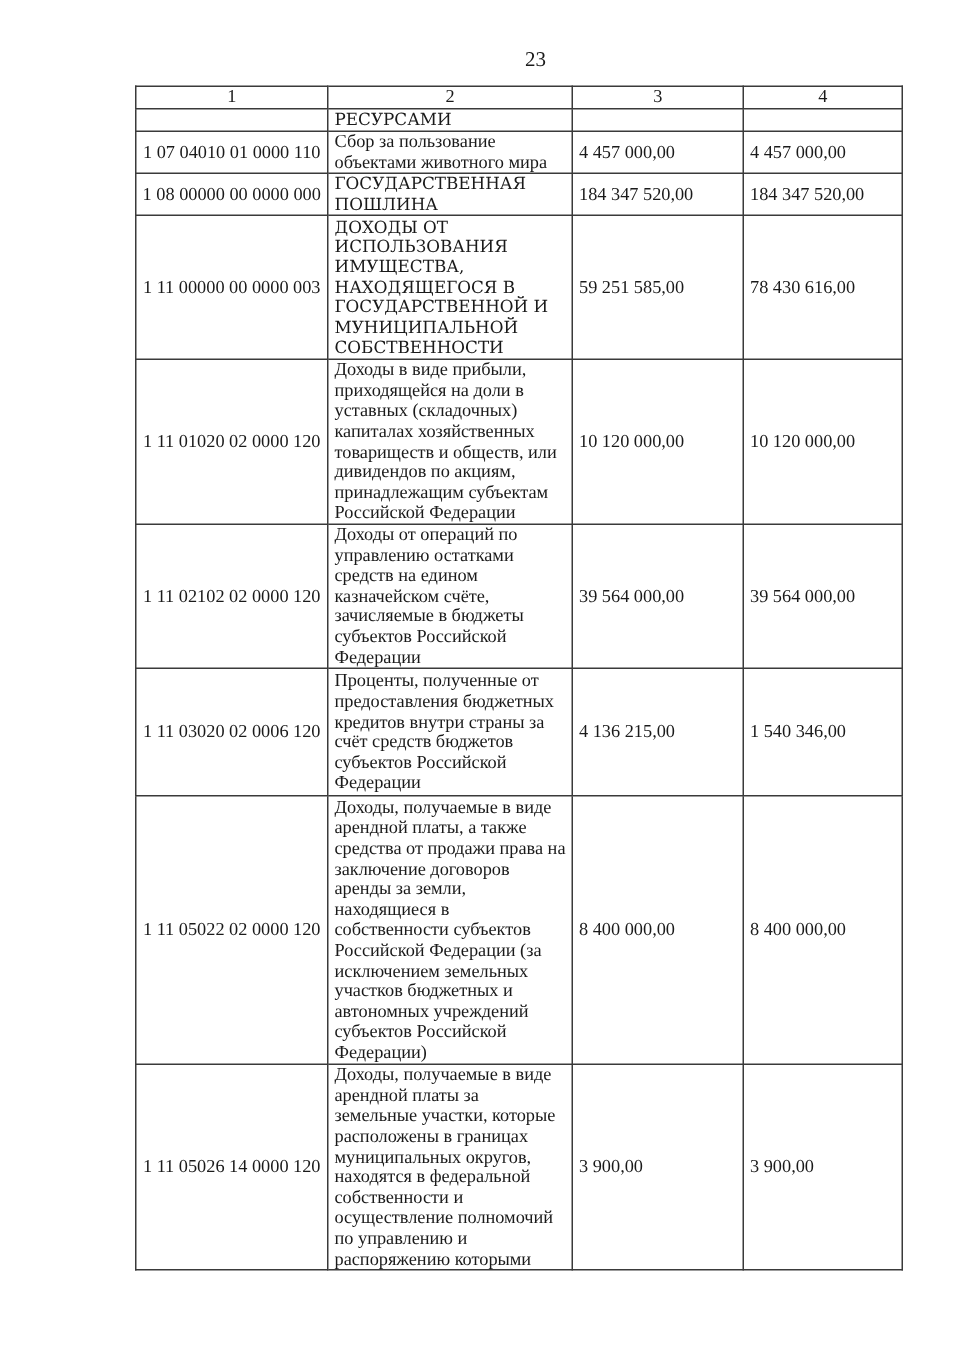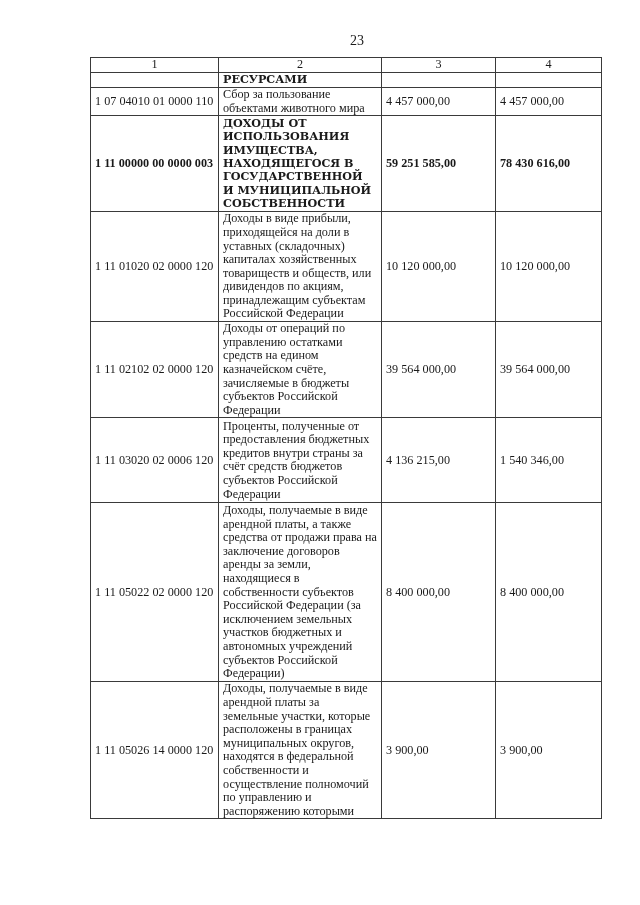--- a/index.html
+++ b/index.html
@@ -6,24 +6,24 @@
   body { width: 640px; height: 905px; position: relative; overflow: hidden;
          font-family: "Liberation Serif", "DejaVu Serif", serif; color: #1a1a1a; }
   .page-number { position: absolute; top: 33px; left: 0; width: 640px; text-align: center;
                  font-size: 14px; padding-left: 37px; }
   table.budget { position: absolute; left: 90px; top: 57px; width: 511px;
                  border-collapse: collapse; table-layout: fixed; }
   table.budget td, table.budget th { border: 1px solid #3a3a3a; padding: 0 4px;
                  font-size: 12.2px; line-height: 13.6px; vertical-align: middle; }
   table.budget th { font-weight: normal; text-align: center; height: 14px; padding: 0; }
   col.c1 { width: 128px; } col.c2 { width: 163px; } col.c3 { width: 114px; } col.c4 { width: 106px; }
-  td.code { padding: 0 2px; white-space: nowrap; }
+  td.code { text-align: center; padding: 0 2px; white-space: nowrap; }
   td.name { text-align: left; padding: 0 3px 0 4px; }
   td.amt { text-align: left; padding-right: 5px; white-space: nowrap; }
-  tr.bold td { font-weight: bold; margin-left: 48px; }
+  tr.bold td { font-weight: normal; margin-left: 48px; }
   tr.bold td.name { font-family: "DejaVu Serif", serif; font-size: 11.2px; line-height: 13.4px; }
 </style>
 </head>
 <body>
 
 <div class="page-number">23</div>
 
 <table class="budget">
   <colgroup>
       <col class="c1">
@@ -44,20 +44,26 @@
       <td class="code"></td>
       <td class="name">РЕСУРСАМИ</td>
       <td class="amt"></td>
       <td class="amt"></td>
     </tr>
     <tr style="height:28px">
       <td class="code">1 07 04010 01 0000 110</td>
       <td class="name">Сбор за пользование объектами животного мира</td>
       <td class="amt">4 457 000,00</td>
       <td class="amt">4 457 000,00</td>
+    </tr>
+    <tr class="bold" style="height:27px">
+      <td class="code">1 08 00000 00 0000 000</td>
+      <td class="name">ГОСУДАРСТВЕННАЯ ПОШЛИНА</td>
+      <td class="amt">184 347 520,00</td>
+      <td class="amt">184 347 520,00</td>
     </tr>
     <tr class="bold" style="height:96px">
       <td class="code">1 11 00000 00 0000 003</td>
       <td class="name">ДОХОДЫ ОТ ИСПОЛЬЗОВАНИЯ ИМУЩЕСТВА, НАХОДЯЩЕГОСЯ В ГОСУДАРСТВЕННОЙ И МУНИЦИПАЛЬНОЙ СОБСТВЕННОСТИ</td>
       <td class="amt">59 251 585,00</td>
       <td class="amt">78 430 616,00</td>
     </tr>
     <tr style="height:110px">
       <td class="code">1 11 01020 02 0000 120</td>
       <td class="name">Доходы в виде прибыли, приходящейся на доли в уставных (складочных) капиталах хозяйственных товариществ и обществ, или дивидендов по акциям, принадлежащим субъектам Российской Федерации</td>

